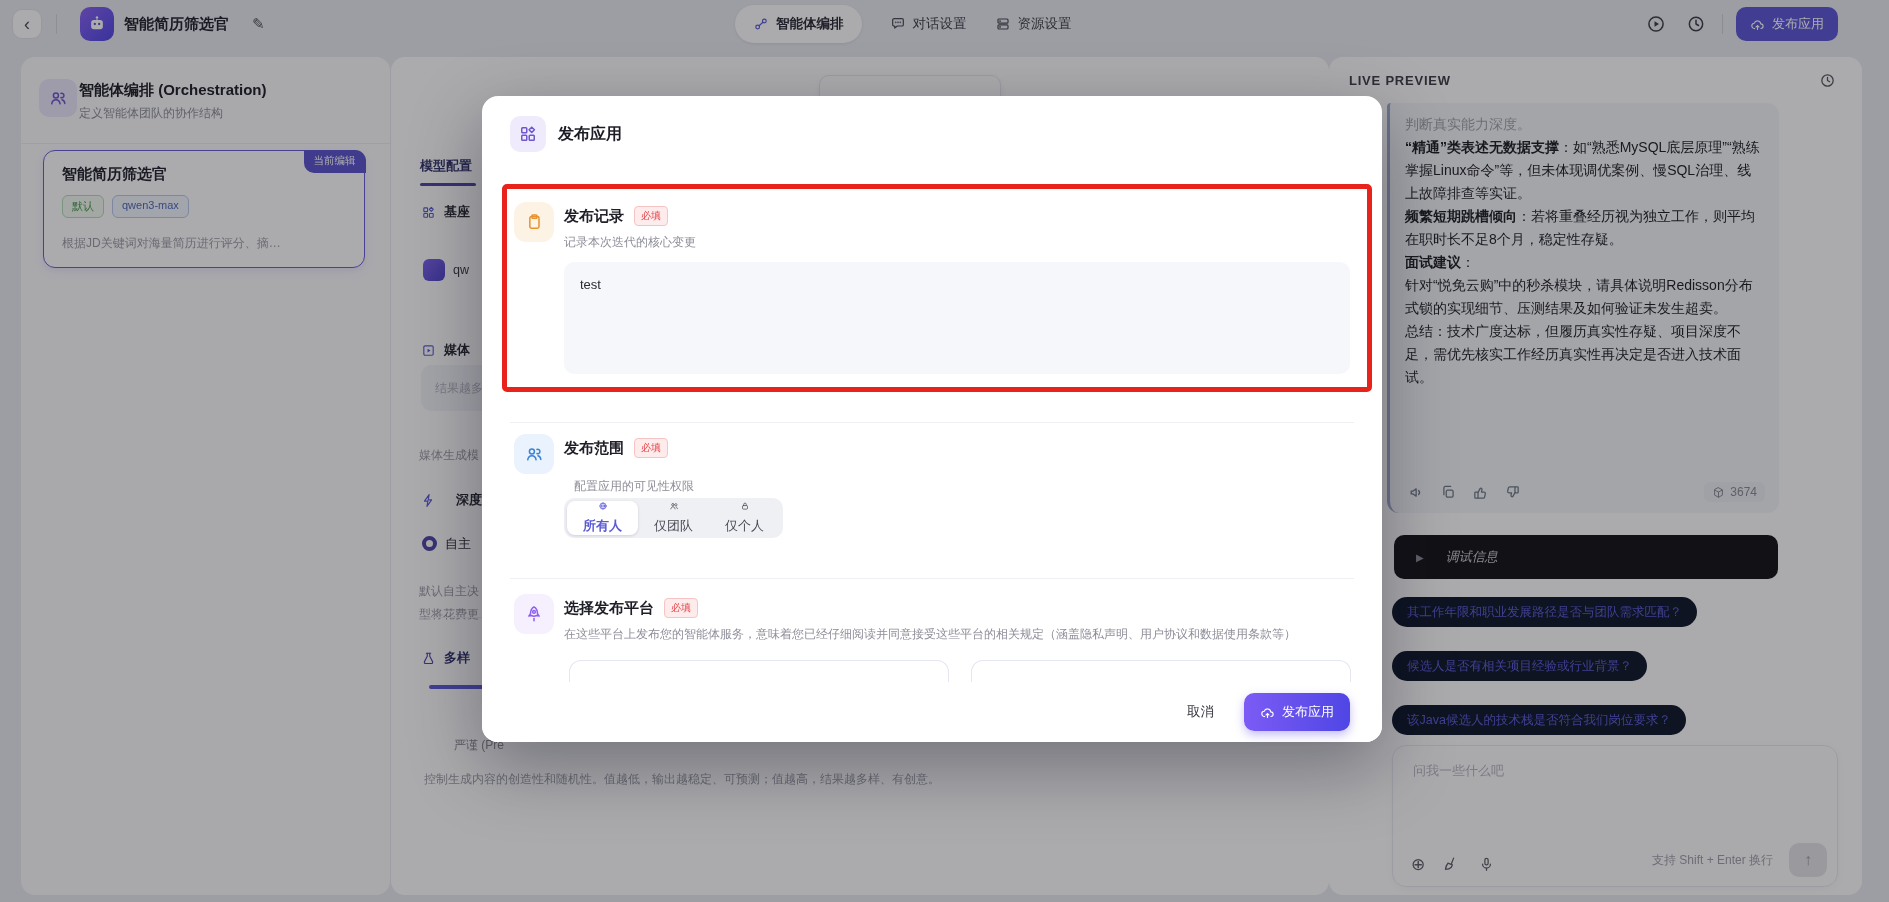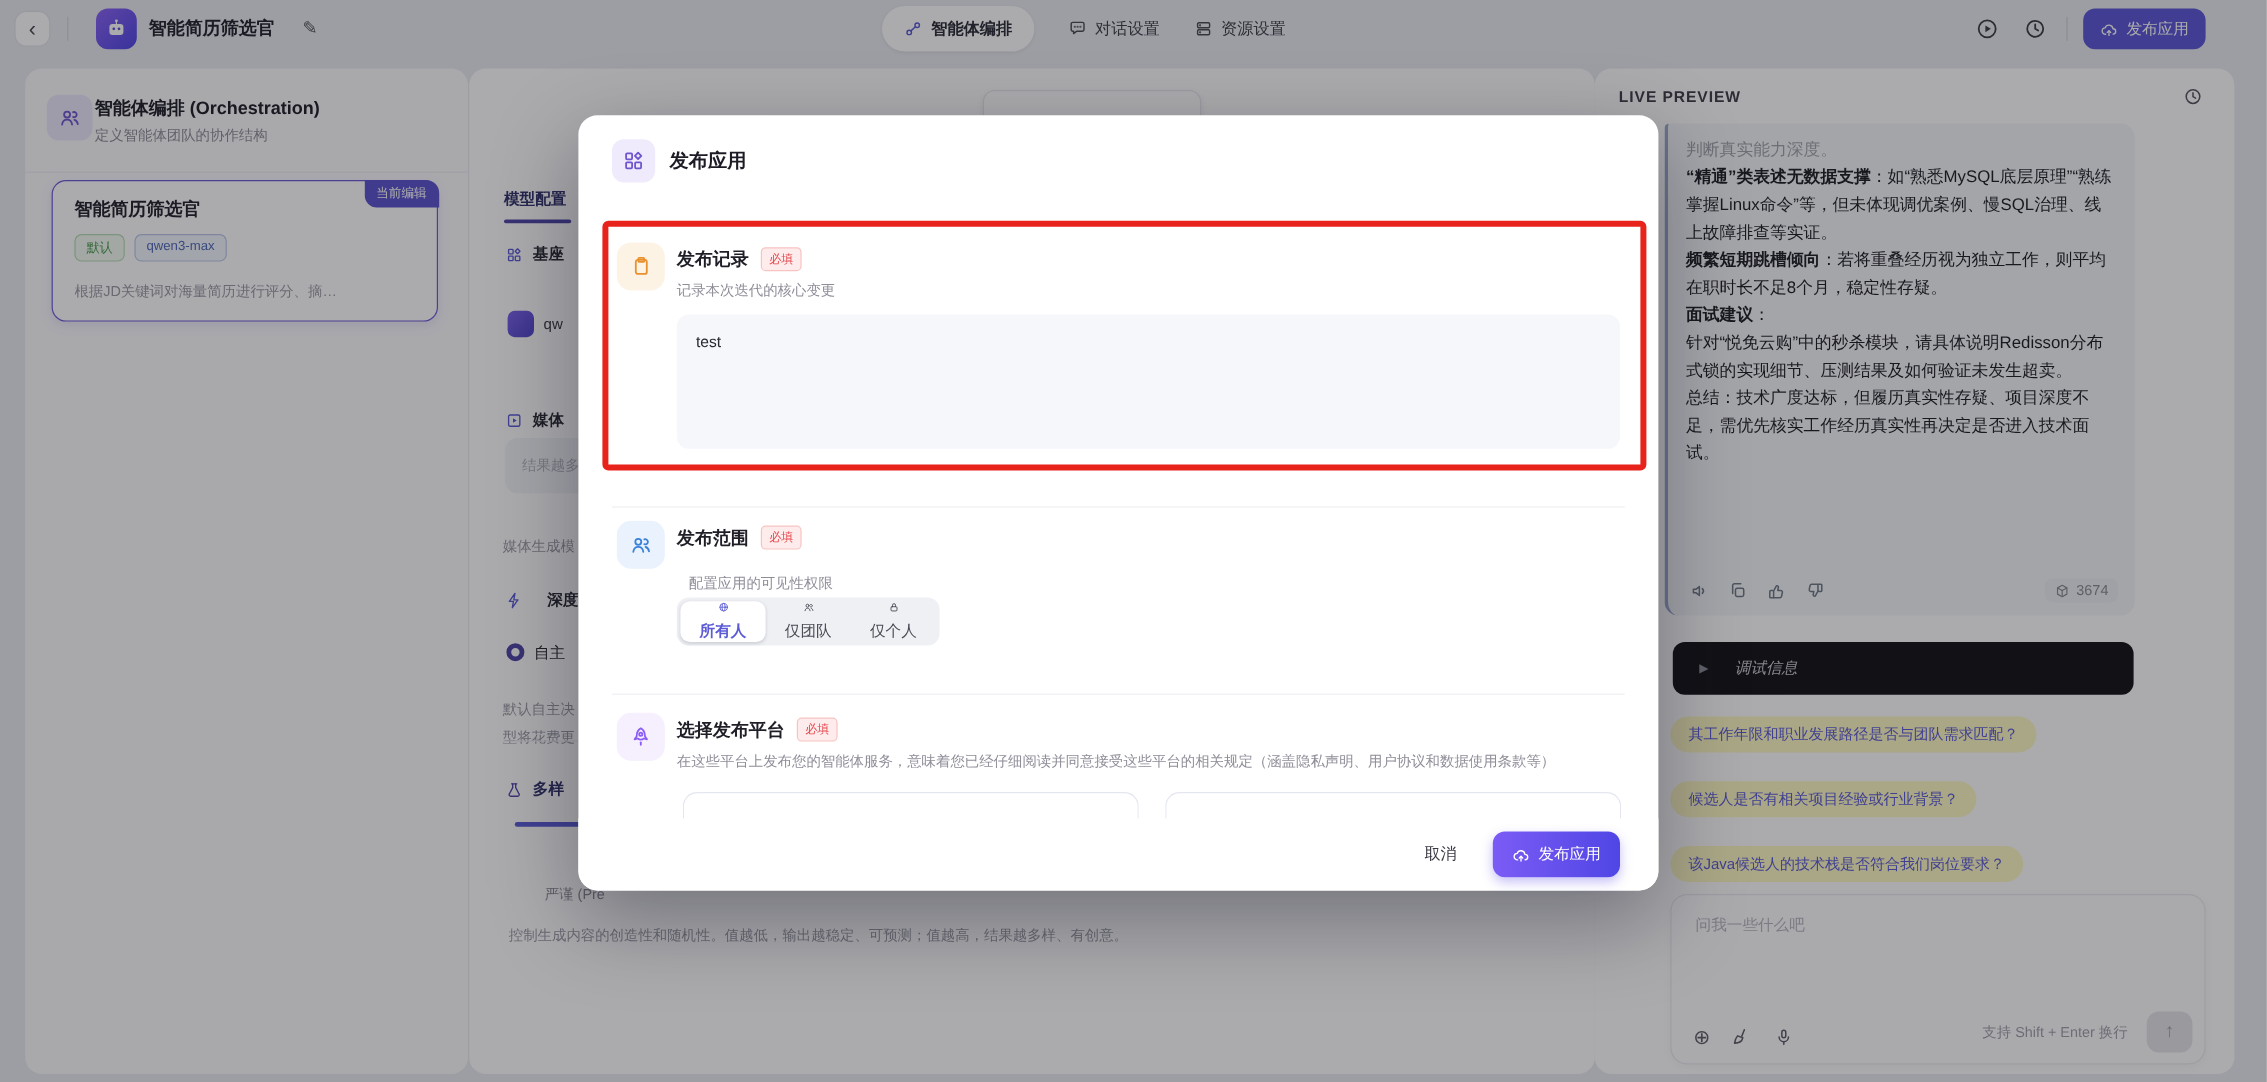--- a/index.html
+++ b/index.html
@@ -117,21 +117,21 @@
   .msg-actions { position:absolute; left:18px; bottom:12px; display:flex; gap:15px; color:#6f7a88; }
   .msg-actions .ti { width:17px; height:17px; cursor:pointer; }
   .token-pill { position:absolute; right:14px; bottom:11px; display:flex; align-items:center; gap:5px;
     background:#eef0f4; border-radius:6px; padding:3px 8px; font-size:12px; color:#8a8a94; }
   .token-pill .ti { width:13px; height:13px; }
   .debug-bar { left:65px; top:478px; width:384px; height:44px; background:#141418; border-radius:10px;
     display:flex; align-items:center; gap:22px; padding-left:22px; cursor:pointer; }
   .debug-caret { font-size:10px; color:#8d8d98; }
   .debug-label { font-size:13px; color:#cacad2;font-style:italic; }
   .chip { position:absolute; left:63px; height:30px; line-height:30px; padding:0 15px; border-radius:15px;
-    background:#fef9c3; color:#5b5bd6; font-size:12.5px; white-space:nowrap; cursor:pointer; }
+    background:#0f172a; color:#5b5bd6; font-size:12.5px; white-space:nowrap; cursor:pointer; }
   .input-card { left:63px; top:688px; width:446px; height:142px; background:#fefeff; border:1px solid #e9eaf0;
     border-radius:14px; box-shadow:0 2px 8px rgba(20,20,50,.04); cursor:text; }
   .input-ph { position:absolute; left:20px; top:16px; font-size:13px; color:#b6b6c0; }
   .input-tools { position:absolute; left:18px; bottom:13px; display:flex; gap:18px; color:#5e5e68; }
   .input-tools .glyph { font-size:17px; line-height:17px; cursor:pointer; }
   .input-tools .ti { width:17px; height:17px; cursor:pointer; }
   .input-hint { position:absolute; right:64px; bottom:17px; font-size:12px; color:#a0a0ab; }
   .send-btn { position:absolute; right:10px; bottom:9px; width:38px; height:34px; border-radius:10px; background:#e3e3e9;
     color:#a2a2ac; font-size:16px; display:flex; align-items:center; justify-content:center; cursor:pointer; }
 </style>

